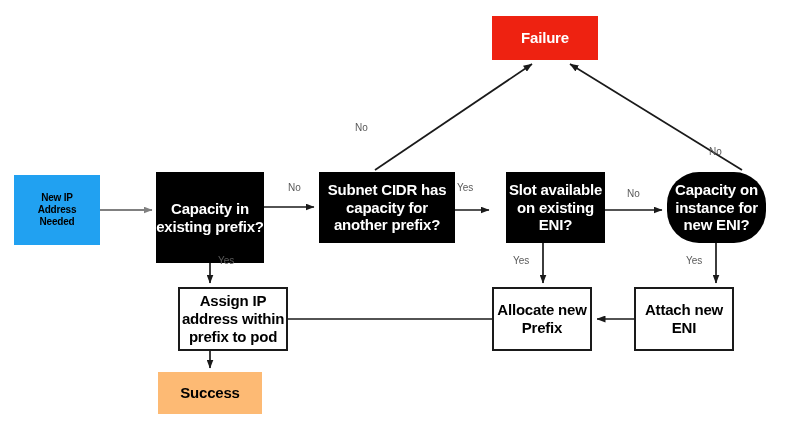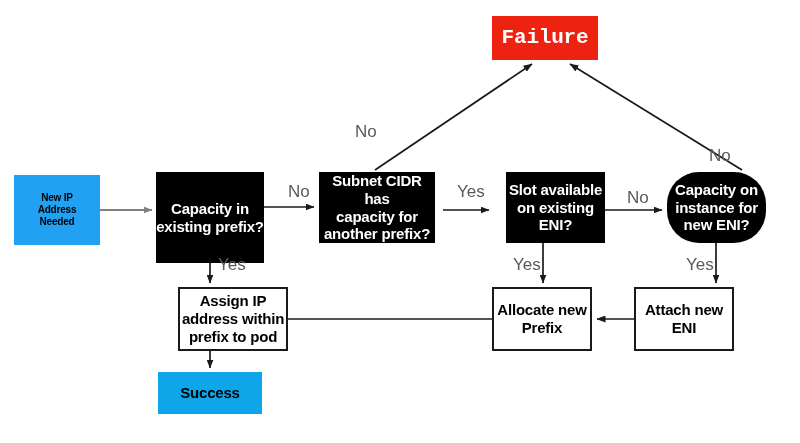--- a/index.html
+++ b/index.html
@@ -46,35 +46,34 @@
   .node-start {
     background: #21a1f1;
     color: #000000;
     font-size: 10px;
     font-weight: bold;
     letter-spacing: -0.2px;
   }
   .node-failure {
     background: #ee2211;
     color: #ffffff;
-    font-size: 21px;
+    font-size: 15px;
     font-weight: bold;
     letter-spacing: -0.2px;
-    font-family: Liberation Mono, monospace;
   }
   .node-success {
-    background: #0ea5e9;
+    background: #fdba74;
     color: #000000;
     font-size: 15px;
     font-weight: bold;
     letter-spacing: -0.2px;
   }
   .edge-label {
     position: absolute;
-    font-size: 17px;
+    font-size: 10px;
     color: #5a5a5a;
     font-family: "Liberation Sans", sans-serif;
     white-space: nowrap;
   }
   #edges {
     position: absolute;
     left: 0;
     top: 0;
     width: 800px;
     height: 443px;
@@ -108,21 +107,21 @@
       <path d="M492,319 L270,319" stroke="#1a1a1a" stroke-width="1.7" fill="none" marker-end="url(#arrow-dark)"></path>
       <path d="M210,351 L210,368" stroke="#1a1a1a" stroke-width="1.7" fill="none" marker-end="url(#arrow-dark)"></path>
     </svg>
 
   <div id="nodes-layer">
       <div class="node node-start" style="left: 14px; top: 175px; width: 86px; height: 70px;">New IP
 Address
 Needed</div>
       <div class="node node-decision" style="left: 156px; top: 172px; width: 108px; height: 91px;">Capacity in
 existing prefix?</div>
-      <div class="node node-decision" style="left: 319px; top: 172px; width: 116px; height: 71px;">Subnet CIDR has
+      <div class="node node-decision" style="left: 319px; top: 172px; width: 136px; height: 71px;">Subnet CIDR has
 capacity for
 another prefix?</div>
       <div class="node node-decision" style="left: 494px; top: 172px; width: 99px; height: 71px; margin-left: 12px;">Slot available
 on existing
 ENI?</div>
       <div class="node node-decision" style="left: 667px; top: 172px; width: 99px; height: 71px; border-radius: 32px;">Capacity on
 instance for
 new ENI?</div>
       <div class="node node-failure" style="left: 492px; top: 16px; width: 106px; height: 44px;">Failure</div>
       <div class="node node-process" style="left: 155px; top: 287px; width: 110px; height: 64px; margin-left: 23px;">Assign IP

